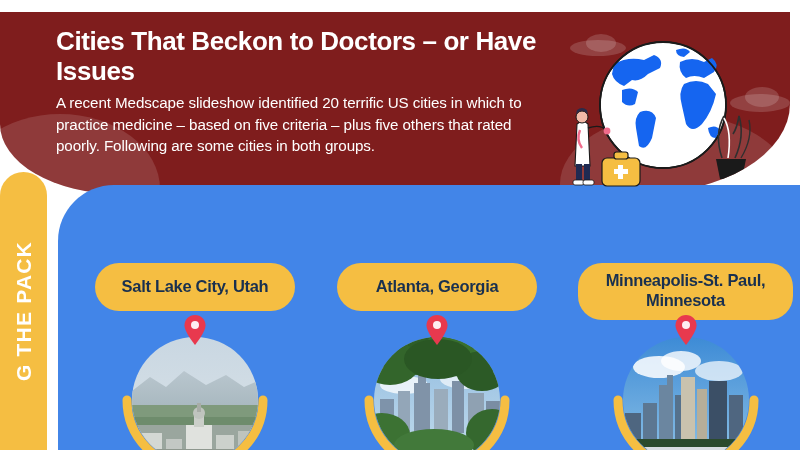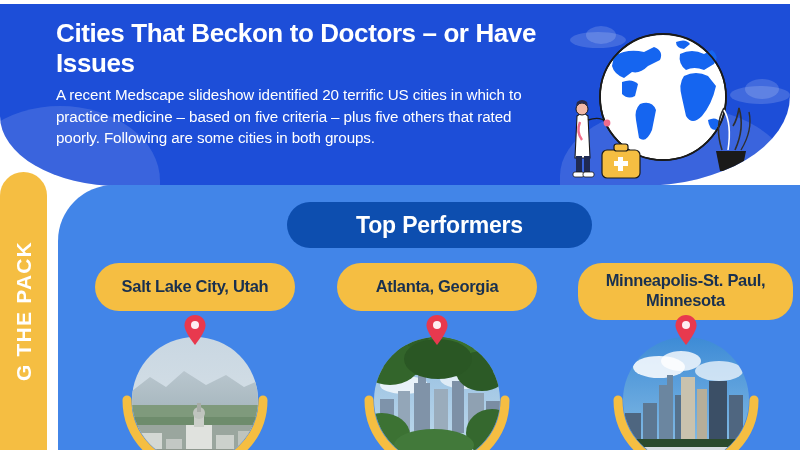--- a/index.html
+++ b/index.html
@@ -3,22 +3,22 @@
 <meta charset="utf-8">
 <style>
   * { margin:0; padding:0; box-sizing:border-box; }
   html,body { width:800px; height:450px; overflow:hidden; background:#ffffff; }
   body { font-family:"Liberation Sans", sans-serif; position:relative; }
 
   #stage { position:absolute; inset:0; width:800px; height:450px; overflow:hidden; background:#fff; }
 
   
   .header-panel{
-    position:absolute; left:0; top:4px; width:790px; height:182px;
-    background:#1d4ed8;
+    position:absolute; left:0; top:12px; width:790px; height:182px;
+    background:#7f1d1d;
     border-bottom-left-radius:120px 70px;
     border-bottom-right-radius:150px 90px;
     overflow:hidden;
   }
   .hdr-cloud{ position:absolute; background:rgba(255,255,255,.16); border-radius:50%; }
   .hdr-hill{ position:absolute; background:rgba(255,255,255,.13); border-radius:50% 50% 0 0; }
 
   .hdr-text{ position:absolute; left:56px; top:14px; width:480px; z-index:5; }
   .hdr-title{
     color:#ffffff; font-size:26px; font-weight:bold; line-height:1.16;
@@ -158,23 +158,20 @@
       </svg>
     </div>
   </div>
 
   <div class="blue-panel"></div>
 
   <div class="side-tab">
     <div class="side-tab-label">G THE PACK</div>
   </div>
 
-  <div class="banner-pill">
-    <span class="banner-pill-text">Top Performers</span>
-  </div>
 
   <div class="cards">
 
     <div class="card" style="left:95px; top:263px;">
       <div class="card-pill">
         <span class="card-pill-text">Salt Lake City, Utah</span>
       </div>
       <div class="card-pin" style="top:52px;">
         <svg width="22" height="30" viewBox="0 0 22 30">
             <path d="M11 0C5 0 0.5 4.4 0.5 10.3C0.5 17.4 11 30 11 30S21.5 17.4 21.5 10.3C21.5 4.4 17 0 11 0Z" fill="#E8394E"></path>

